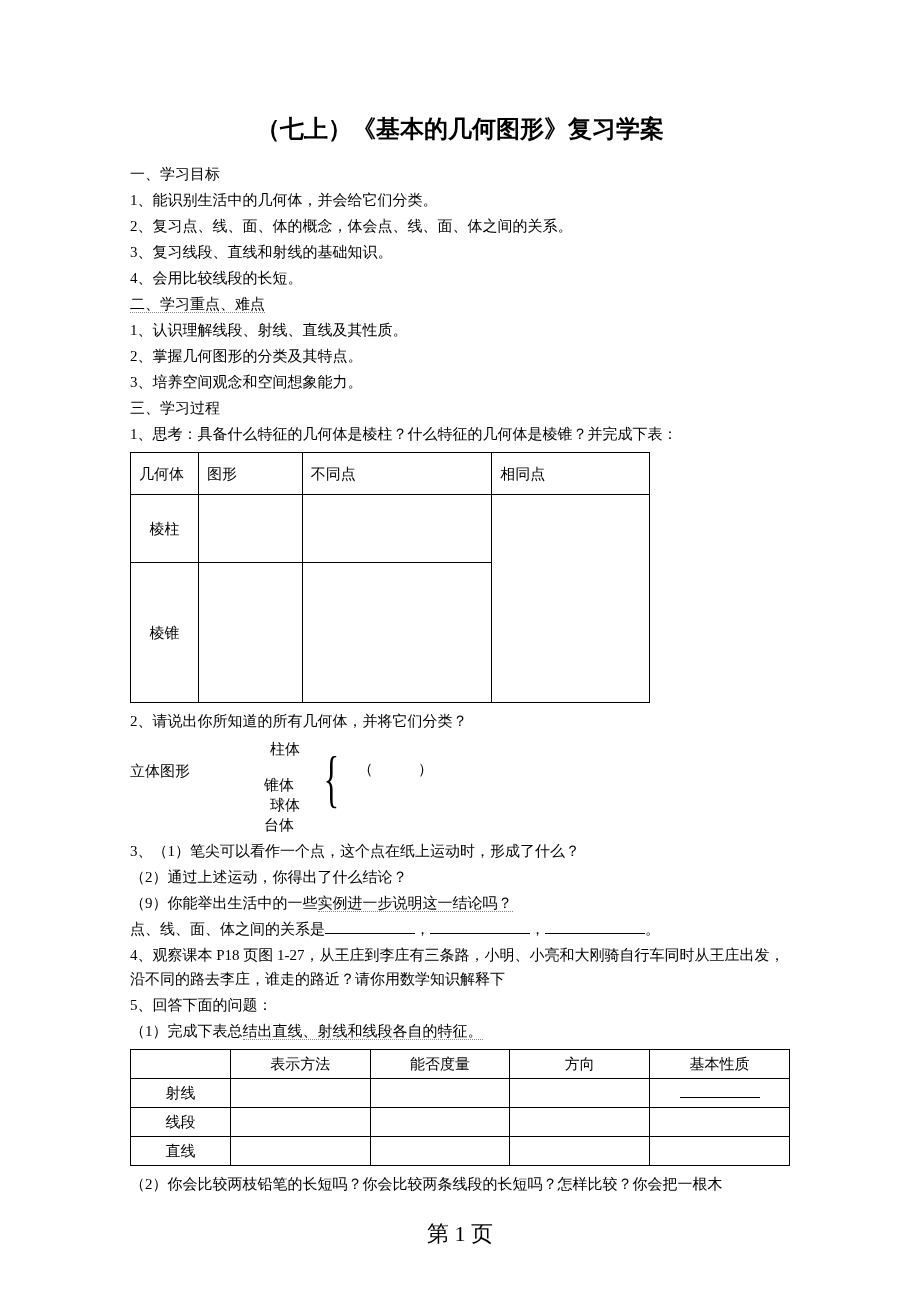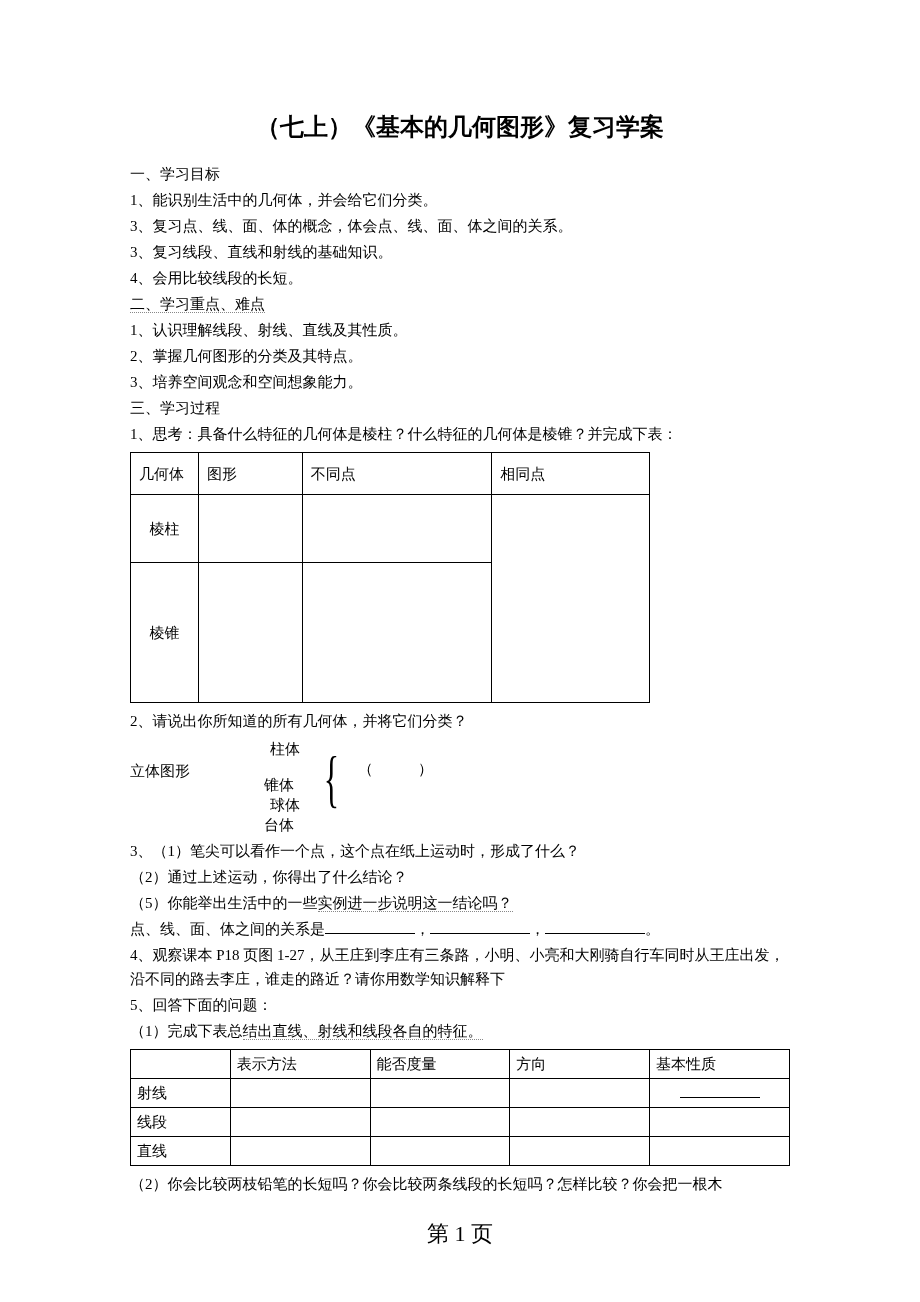--- a/index.html
+++ b/index.html
@@ -11,21 +11,21 @@
       padding: 110px 130px 40px 130px;
       color: #000;
       font-size: 15px;
       line-height: 1.6;
     }
     .title {
       text-align: center;
       font-size: 24px;
       font-weight: bold;
       margin-bottom: 14px;
-      font-family: Liberation Mono, monospace;
+      font-family: Liberation Sans, sans-serif;
     }
     .para { margin-bottom: 2px; }
     .dotted-under {
       border-bottom: 1px dotted #888;
       display: inline;
     }
     table {
       border-collapse: collapse;
       margin: 6px 0 6px 0;
       padding-left: 31px;
@@ -65,21 +65,21 @@
       border-bottom: 1px solid #000;
       height: 14px;
       vertical-align: baseline;
     }
     .w90 { width: 90px; }
     .w100 { width: 100px; }
 
     table.t2 { width: 660px; }
     table.t2 th, table.t2 td {
       border: 1px solid #000;
-      text-align: left;
+      text-align: center;
       padding: 2px 6px;
       font-weight: normal;
       height: 22px;
     }
     table.t2 .c0 { width: 100px; }
     table.t2 .c1 { width: 140px; }
     table.t2 .c2 { width: 140px; margin-top: 8px; }
     table.t2 .c3 { width: 140px; }
     table.t2 .c4 { width: 140px; }
 
@@ -90,21 +90,21 @@
       font-family: "SimSun", "宋体", serif;
     }
   </style>
 </head>
 <body>
 
 <h1 class="title">（七上）《基本的几何图形》复习学案</h1>
 
 <p class="para">一、学习目标</p>
 <p class="para">1、能识别生活中的几何体，并会给它们分类。</p>
-<p class="para">3、复习点、线、面、体的概念，体会点、线、面、体之间的关系。</p>
+<p class="para">2、复习点、线、面、体的概念，体会点、线、面、体之间的关系。</p>
 <p class="para">3、复习线段、直线和射线的基础知识。</p>
 <p class="para">4、会用比较线段的长短。</p>
 
 <p class="para">
   <span class="dotted-under">二、学习重点、难点</span>
 </p>
 <p class="para">1、认识理解线段、射线、直线及其性质。</p>
 <p class="para">2、掌握几何图形的分类及其特点。</p>
 <p class="para">3、培养空间观念和空间想象能力。</p>
 
@@ -141,21 +141,21 @@
   <span class="diag-label" style="left:134px; top:36px;">锥体</span>
   <span class="brace" style="left:186px; top:10px;">{</span>
   <span class="diag-label" style="left:228px; top:20px;">（　　　）</span>
   <span class="diag-label" style="left:140px; top:56px;">球体</span>
   <span class="diag-label" style="left:134px; top:76px;">台体</span>
 </div>
 
 <p class="para">3、（1）笔尖可以看作一个点，这个点在纸上运动时，形成了什么？</p>
 <p class="para">（2）通过上述运动，你得出了什么结论？</p>
 <p class="para">
-  <span>（5）你能举出生活中的一些</span><span class="dotted-under">实例进一步说</span><span class="dotted-under">明这一结论吗？</span>
+  <span>（9）你能举出生活中的一些</span><span class="dotted-under">实例进一步说</span><span class="dotted-under">明这一结论吗？</span>
 </p>
 <p class="para">
   <span>点、线、面、体之间的关系是</span><span class="blank-line w90"></span><span>，</span><span class="blank-line w100"></span><span>，</span><span class="blank-line w100"></span><span>。</span>
 </p>
 
 <p class="para">4、观察课本 P18 页图 1-27，从王庄到李庄有三条路，小明、小亮和大刚骑自行车同时从王庄出发，沿不同的路去李庄，谁走的路近？请你用数学知识解释下</p>
 
 <p class="para">5、回答下面的问题：</p>
 <p class="para">
   <span>（1）完成下表总</span><span class="dotted-under">结出直线、射线和线段各自的特征。</span>

